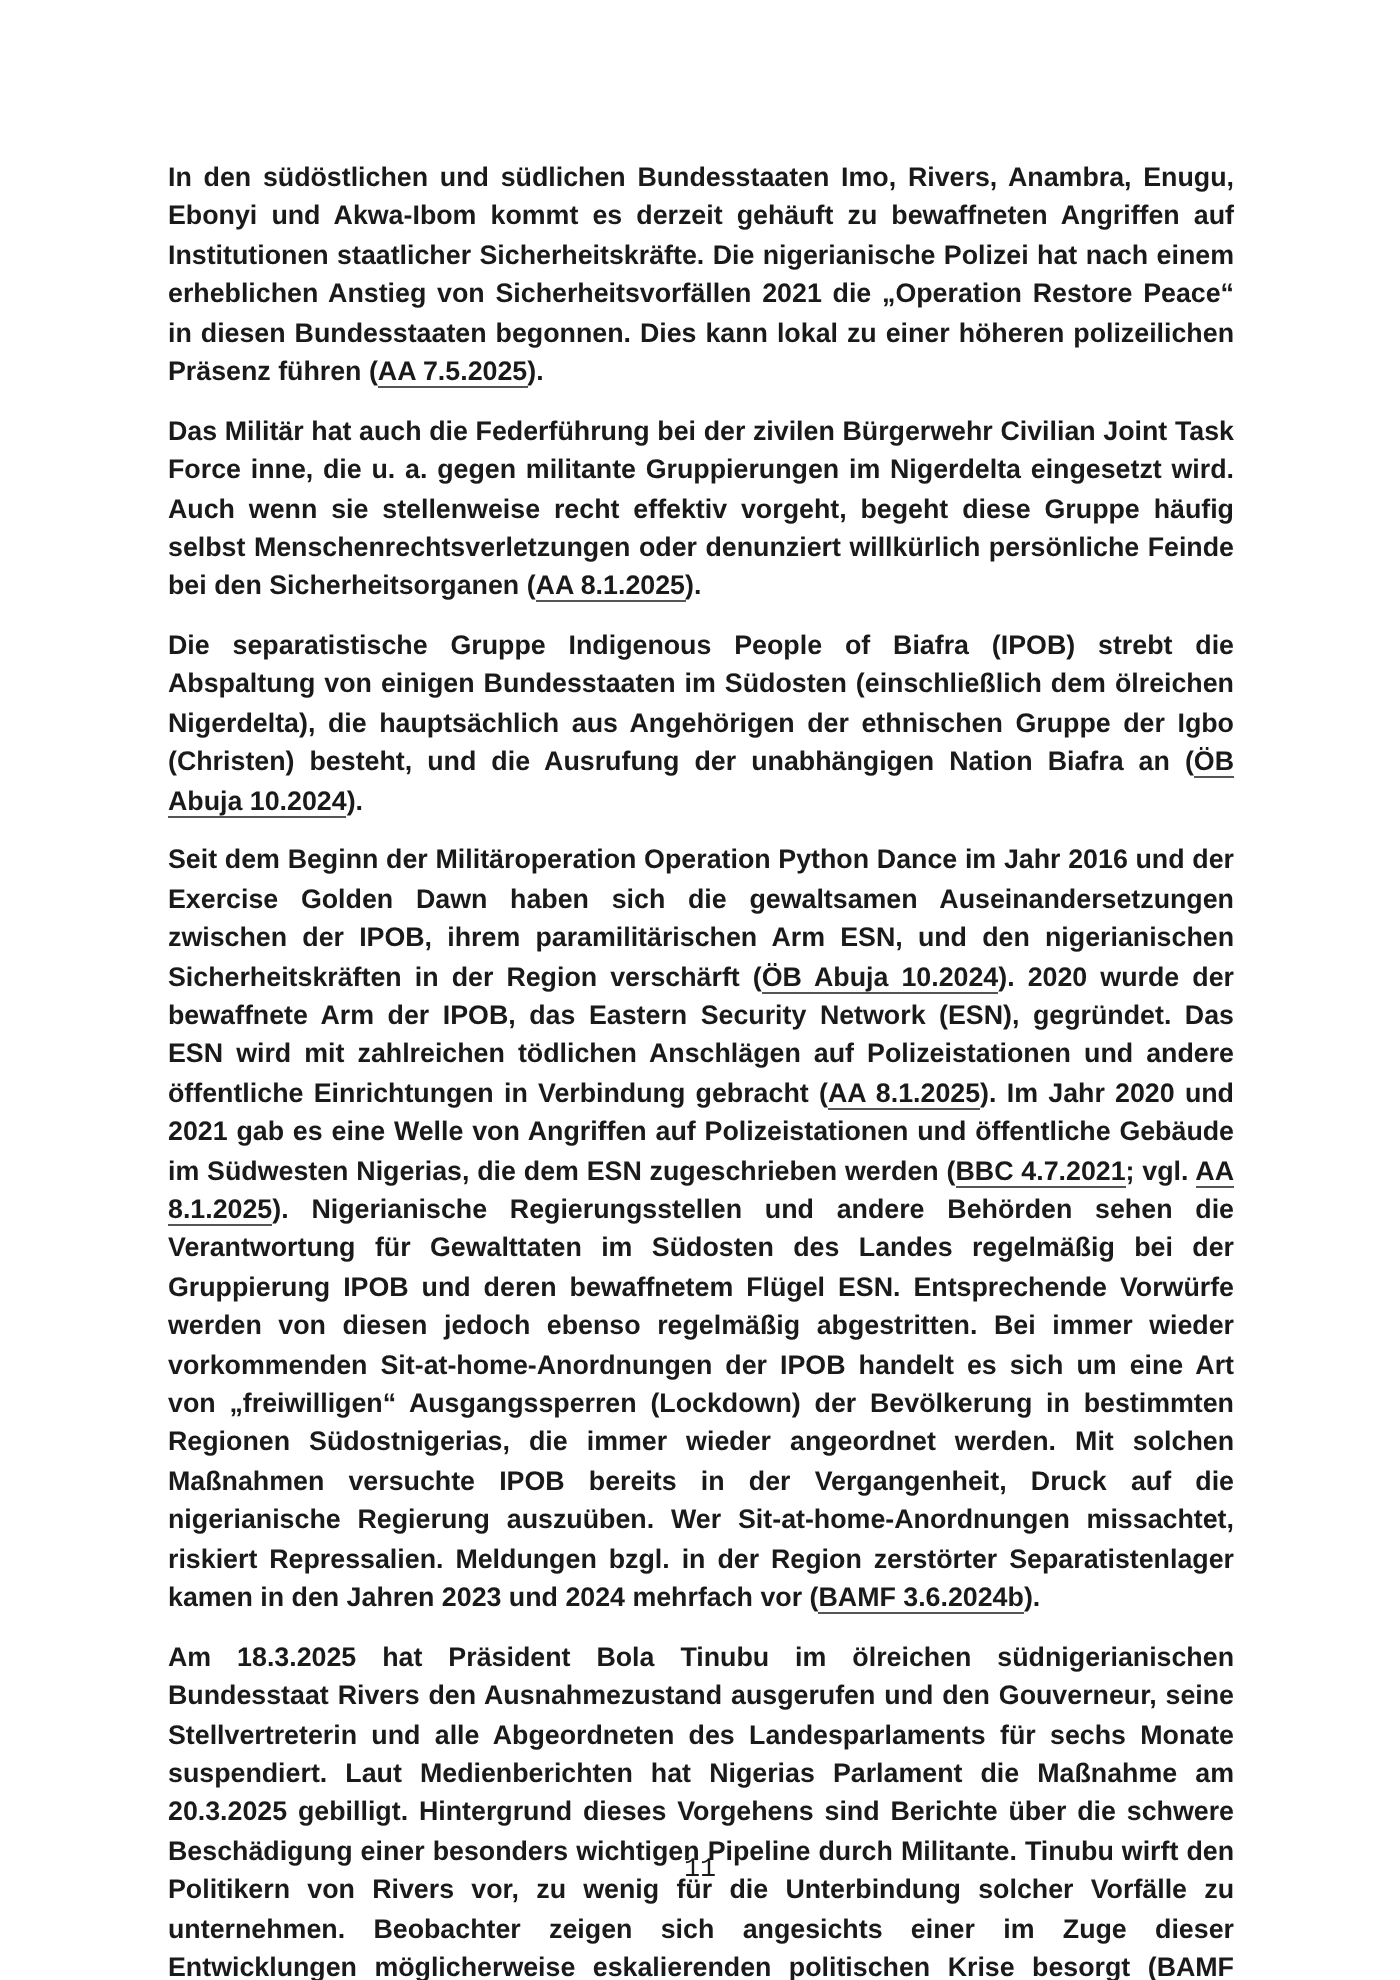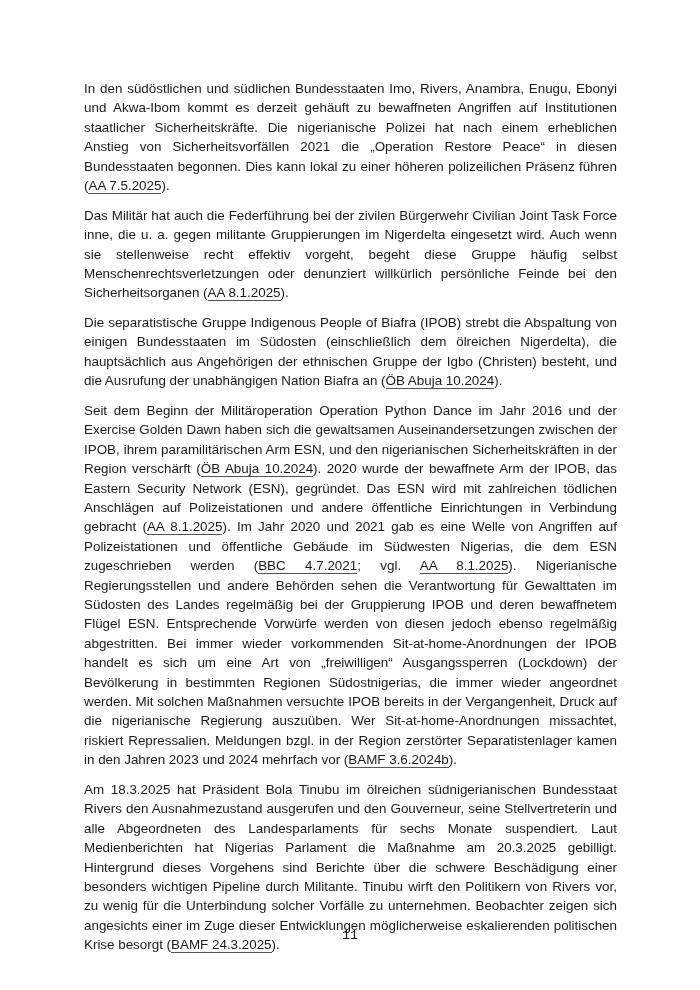--- a/index.html
+++ b/index.html
@@ -2,21 +2,21 @@
 <html><head>
 <meta charset="utf-8">
 <style>
   html, body { margin: 0; padding: 0; background: #ffffff; }
   body { width: 700px; height: 990px; position: relative; overflow: hidden; }
   .page {
     position: absolute; left: 84px; top: 79px; width: 533px;
     font-family: "Liberation Sans", sans-serif;
     font-size: 13.4px; line-height: 19.4px; color: #1a1a1a;
   }
-  .para { margin: 0 0 10.3px 0; text-align: justify; hyphens: manual; }
+  .para { margin: 0 0 10.3px 0; text-align: justify; hyphens: manual; font-weight: bold; }
   .src {
     color: #1a1a1a; text-decoration: none;
     border-bottom: 1px solid #555; padding-bottom: 0px;
     cursor: pointer;
   }
   .page-number {
     position: absolute; top: 928px; left: 0; width: 700px; text-align: center;
     font-family: Liberation Mono, monospace; font-size: 13.4px; color: #1a1a1a;
   }
 </style>

